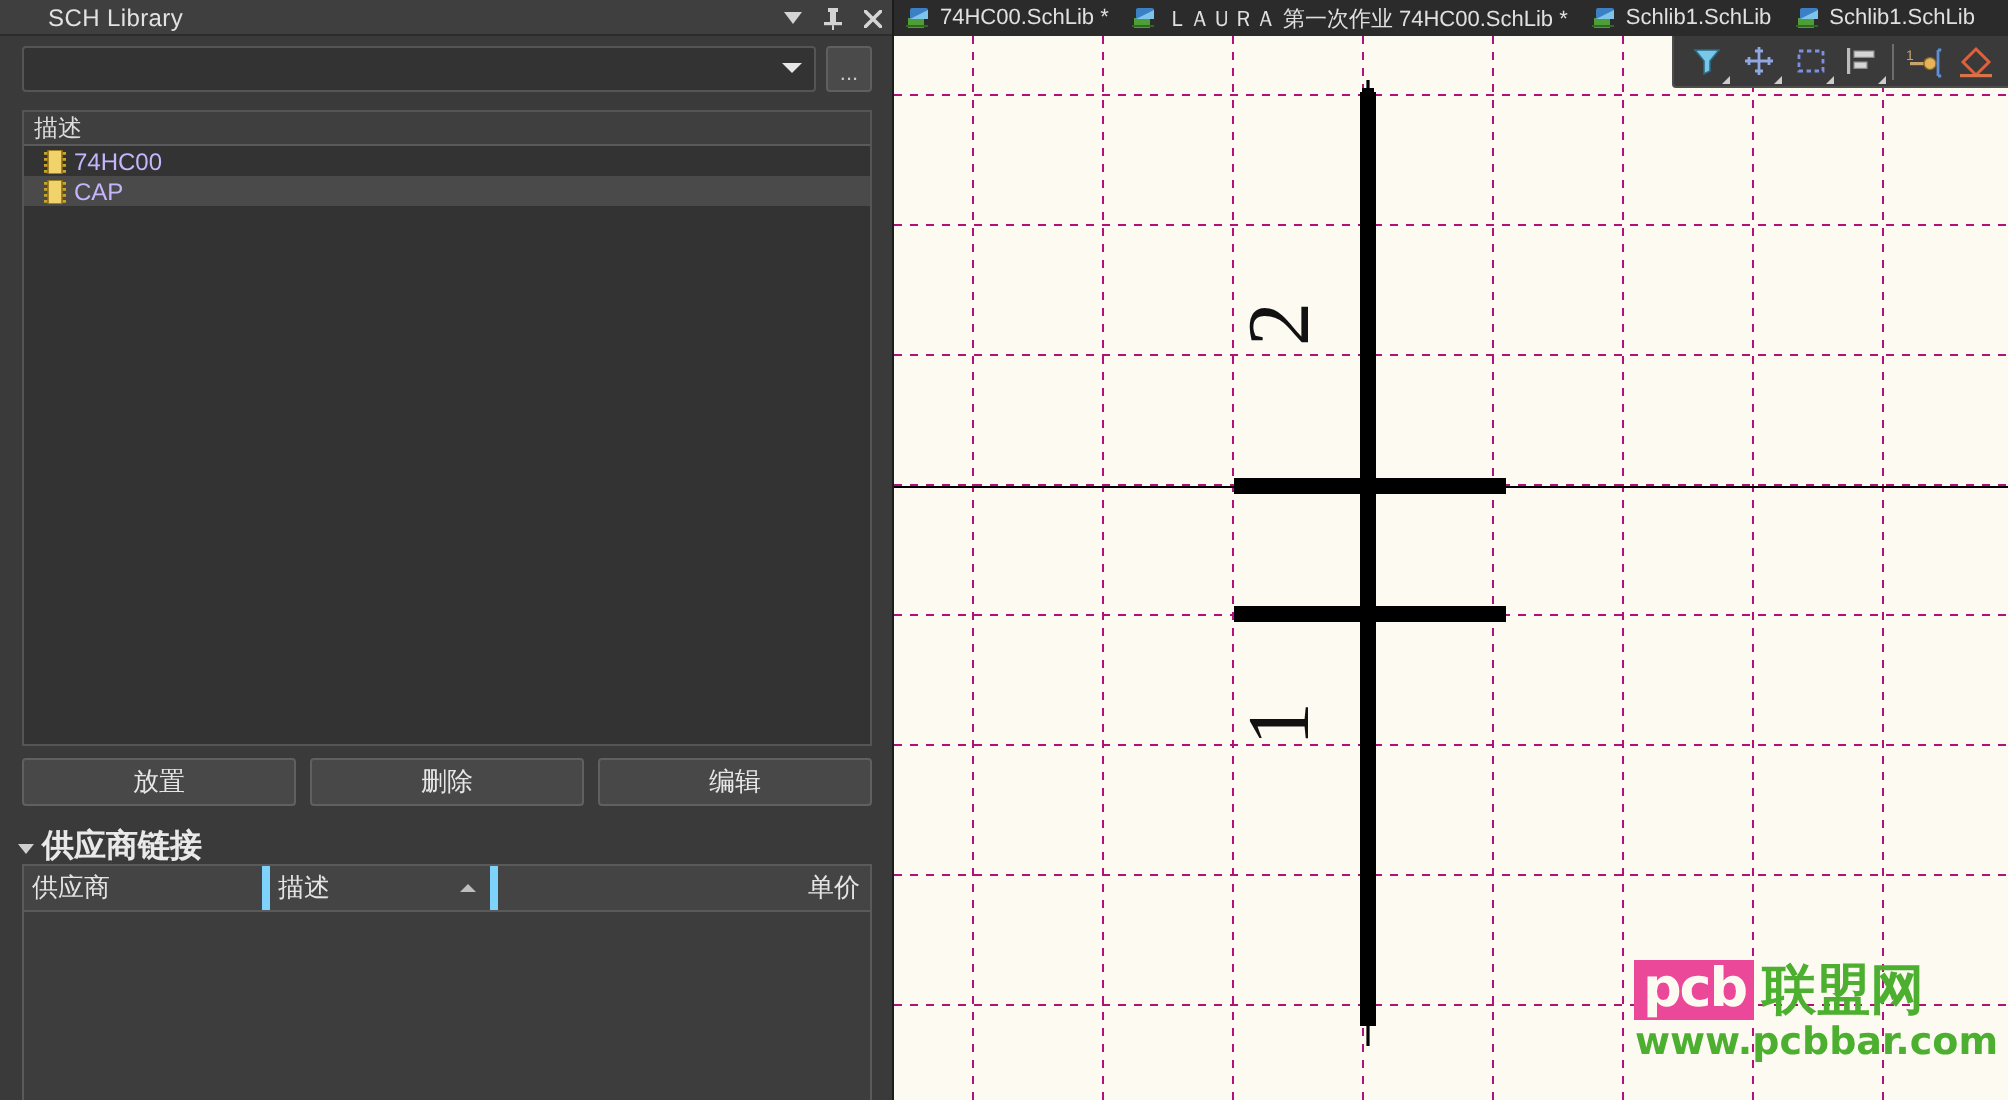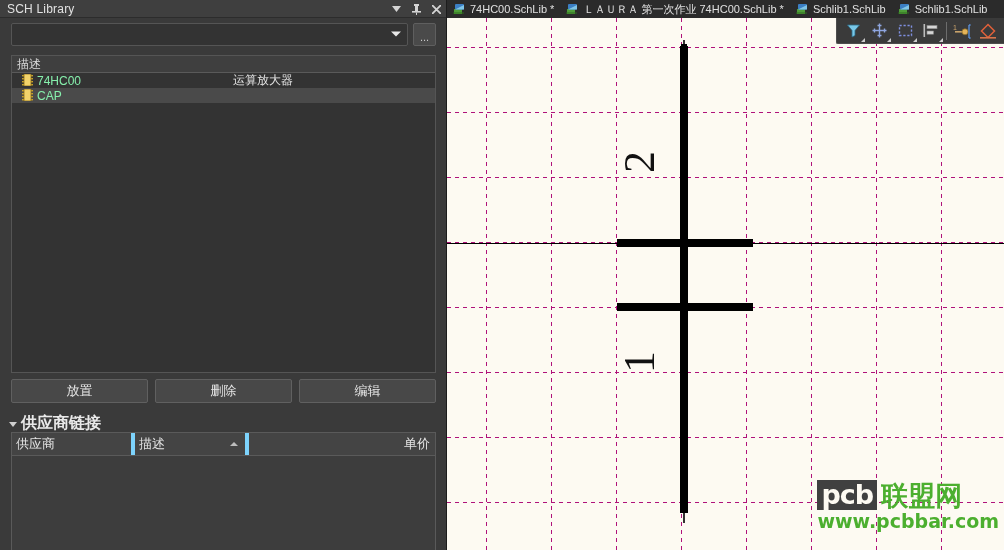--- a/index.html
+++ b/index.html
@@ -21,21 +21,21 @@
     border-right: 1px solid #1c1c1c;
   }
   #panel-titlebar {
     position: relative;
     height: 18px;
     background: #3f3f3f;
     border-bottom: 1px solid #2c2c2c;
     display: flex; align-items: center;
   }
   #panel-title {
-    padding-left: 7px;
+    padding-left: 24px;
     font-size: 12px;
     color: #e2e2e2;
     letter-spacing: .2px;
   }
   .titlebar-btns { position: absolute; right: 4px; top: 0; height: 18px; display: flex; align-items: center; gap: 9px; }
   .tb-btn { width: 11px; height: 14px; display: flex; align-items: center; justify-content: center; color: #d0d0d0; cursor: pointer; }
   .tb-btn svg { display:block; }
 
   
   #search-row {
@@ -92,21 +92,21 @@
   .gh-cell.col-desc { flex: 1; }
   .sort-asc {
     position: absolute; right: 7px; top: 50%; transform: translateY(-50%);
     width: 0; height: 0;
     border-left: 4px solid transparent;
     border-right: 4px solid transparent;
     border-bottom: 4px solid #bdbdbd;
   }
   .grid-row { display: flex; height: 15px; align-items: center; font-size: 12px; }
   .grid-row.selected { background: #4a4a4a; }
-  .gr-id { width: 216px; display: flex; padding-left: 10px; color: #86efac; }
+  .gr-id { width: 216px; display: flex; align-items: center; padding-left: 10px; color: #c4b5fd; }
   .gr-desc { flex: 1; padding-left: 5px; color: #e4e4e4; }
   .ic-icon { width: 11px; height: 12px; margin-right: 4px; display:block; }
 
   
   #btn-row {
     position: absolute; left: 11px; top: 379px;
     width: 425px; display: flex; gap: 7px;
   }
   .panel-btn {
     flex: 1; height: 24px;
@@ -202,21 +202,21 @@
   .tb-sep { width: 1px; height: 18px; background: #6d6d6d; margin: 0 2px; }
 
   
   #watermark {
     position: absolute; right: 5px; bottom: 18px;
     text-align: left;
     pointer-events: none;
   }
   #wm-top { display: flex; align-items: center; gap: 4px; }
   #wm-pcb {
-    background: #404040; color: #fdfaf2;
+    background: #ec4899; color: #fdfaf2;
     font-family: "DejaVu Sans", sans-serif;
     font-weight: bold; font-size: 27px; line-height: 27px;
     padding: 1px 4px 2px 4px; letter-spacing: -1px;
   }
   #wm-cn {
     color: #4caf2f; font-weight: bold; font-size: 27px; line-height: 27px;
     font-family: "DejaVu Sans", sans-serif;
   }
   #wm-url {
     color: #4caf2f; font-weight: bold; font-size: 19px; line-height: 21px;
@@ -278,21 +278,20 @@
             <rect x="0" y="7" width="2" height="1.4" fill="#c8a42a"></rect>
             <rect x="0" y="10" width="2" height="1.4" fill="#c8a42a"></rect>
             <rect x="9" y="1" width="2" height="1.4" fill="#c8a42a"></rect>
             <rect x="9" y="4" width="2" height="1.4" fill="#c8a42a"></rect>
             <rect x="9" y="7" width="2" height="1.4" fill="#c8a42a"></rect>
             <rect x="9" y="10" width="2" height="1.4" fill="#c8a42a"></rect>
             <rect x="2" y="0" width="7" height="12" fill="#f2d36b" stroke="#8c6d12" stroke-width="0.8"></rect>
           </svg>
           <span>74HC00</span>
         </div>
-        <div class="gr-desc">运算放大器</div>
       </div>
 
       <div class="grid-row selected">
         <div class="gr-id">
           <svg class="ic-icon" viewBox="0 0 11 12">
             <rect x="0" y="1" width="2" height="1.4" fill="#c8a42a"></rect>
             <rect x="0" y="4" width="2" height="1.4" fill="#c8a42a"></rect>
             <rect x="0" y="7" width="2" height="1.4" fill="#c8a42a"></rect>
             <rect x="0" y="10" width="2" height="1.4" fill="#c8a42a"></rect>
             <rect x="9" y="1" width="2" height="1.4" fill="#c8a42a"></rect>

